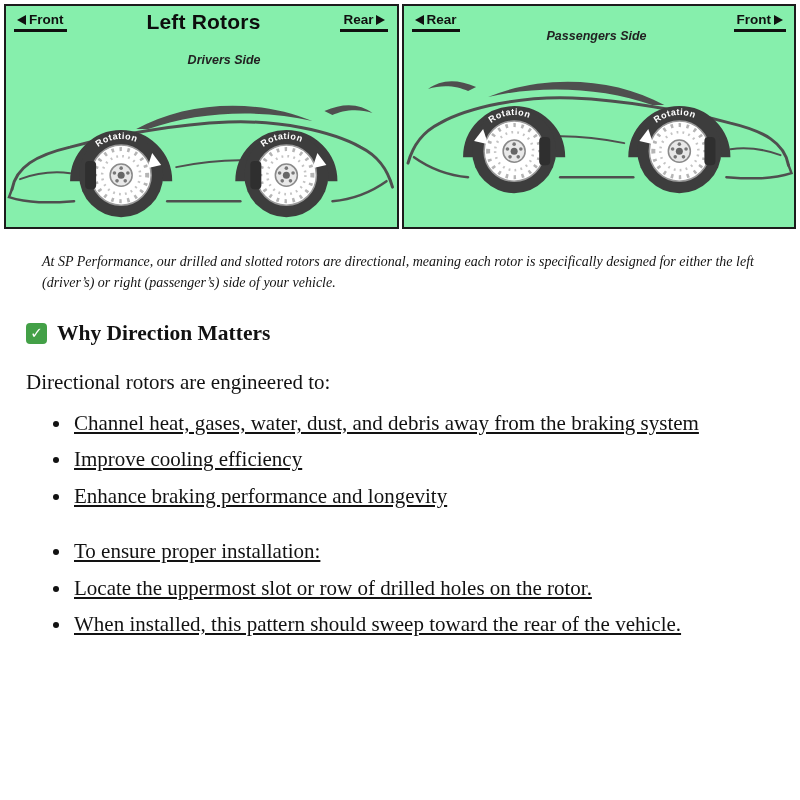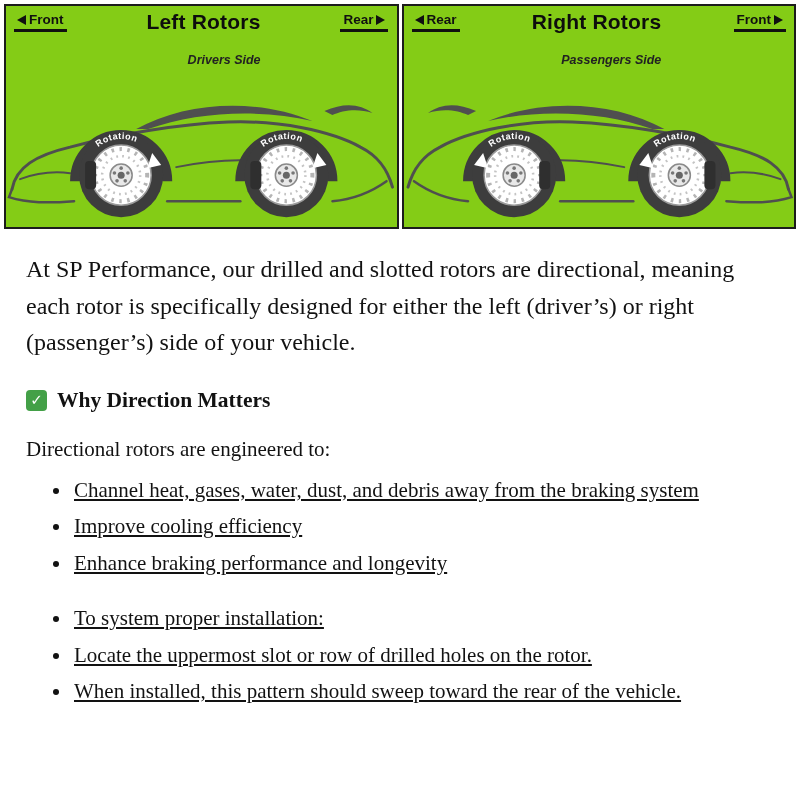--- a/index.html
+++ b/index.html
@@ -1,34 +1,34 @@
 <!DOCTYPE html>
 <html><head>
 <meta charset="utf-8">
 <style>
   html,body { margin:0; padding:0; background:#ffffff; }
   body { width:800px; font-family:"Liberation Serif","DejaVu Serif",serif; color:#121212; }
   .page { padding:4px 4px 10px; }
 
   
   .diagram { display:flex; gap:3px; }
-  .panel { flex:1; border:2px solid #1c1c1c; background:#84cc16; min-width:0; }
+  .panel { flex:1; border:2px solid #1c1c1c; background:#86efac; min-width:0; }
   .panel-header { display:flex; align-items:flex-start; justify-content:space-between; padding:6px 8px 0; font-family:"Liberation Sans","DejaVu Sans",sans-serif; }
   .dir { display:inline-flex; align-items:center; gap:3px; border-bottom:3px solid #101010; padding:0 3px 2px; font-weight:700; font-size:13.5px; color:#101010; }
   .tri-l { width:0; height:0; border-top:5px solid transparent; border-bottom:5px solid transparent; border-right:9px solid #101010; }
   .tri-r { width:0; height:0; border-top:5px solid transparent; border-bottom:5px solid transparent; border-left:9px solid #101010; }
   .titles { text-align:right; margin-top:-2px; }
   .panel-title { font-size:21px; font-weight:700; letter-spacing:.2px; color:#0d0d0d; }
   .panel-sub { font-size:12.5px; font-weight:700; font-style:italic; color:#222; margin-top:19px; }
   .car-svg { display:block; width:100%; height:auto; }
   .rot-text { font-family:"Liberation Sans","DejaVu Sans",sans-serif; font-size:9px; font-weight:bold; fill:#ffffff; letter-spacing:.5px; }
 
   
   .content { padding:0 22px; }
-  .intro { font-size:24px; line-height:1.52; margin:22px 0 0; }
+  .intro { font-size:14px; line-height:1.52; margin:22px 16px 0;font-style:italic; }
   .sec-head { display:flex; align-items:center; gap:10px; margin-top:27px; }
   .check-icon { width:21px; height:21px; background:#43a047; border-radius:4px; color:#fff;
                 font-family:"DejaVu Sans",sans-serif; font-size:15px; font-weight:bold;
                 line-height:21px; text-align:center; flex:0 0 auto; }
   .mag-icon { flex:0 0 auto; display:block; }
   .sec-title-bold { font-size:21.5px; font-weight:700; }
   .sec-title { font-size:21.5px; font-weight:400; color:#1d1d1d; }
   .lead { font-size:21px; margin:24px 0 8px; }
   ul.bullets { margin:13px 0 0; padding-left:46px; list-style:disc;text-decoration:underline; }
   ul.bullets li { font-size:21px; line-height:1.5; margin-top:5px; padding-left:2px; }
@@ -117,21 +117,20 @@
       </svg>
     </div>
 
     <div class="panel">
       <div class="panel-header">
         <span class="dir">
           <span class="tri-l"></span>
           <span>Rear</span>
         </span>
         <span class="titles">
-          <div class="panel-title">Right Rotors</div>
           <div class="panel-sub">Passengers Side</div>
         </span>
         <span class="dir">
           <span>Front</span>
           <span class="tri-r"></span>
         </span>
       </div>
 
       <svg class="car-svg" viewBox="0 0 390 160">
 
@@ -207,19 +206,19 @@
     <p class="lead">Directional rotors are engineered to:</p>
 
     <ul class="bullets">
       <li>Channel heat, gases, water, dust, and debris away from the braking system</li>
       <li>Improve cooling efficiency</li>
       <li>Enhance braking performance and longevity</li>
     </ul>
 
 
     <ul class="bullets" style="margin-top:24px;">
-      <li>To system proper installation:</li>
+      <li>To ensure proper installation:</li>
       <li>Locate the uppermost slot or row of drilled holes on the rotor.</li>
       <li>When installed, this pattern should sweep toward the rear of the vehicle.</li>
     </ul>
 
   </div>
 </div>
 
 </body></html>

